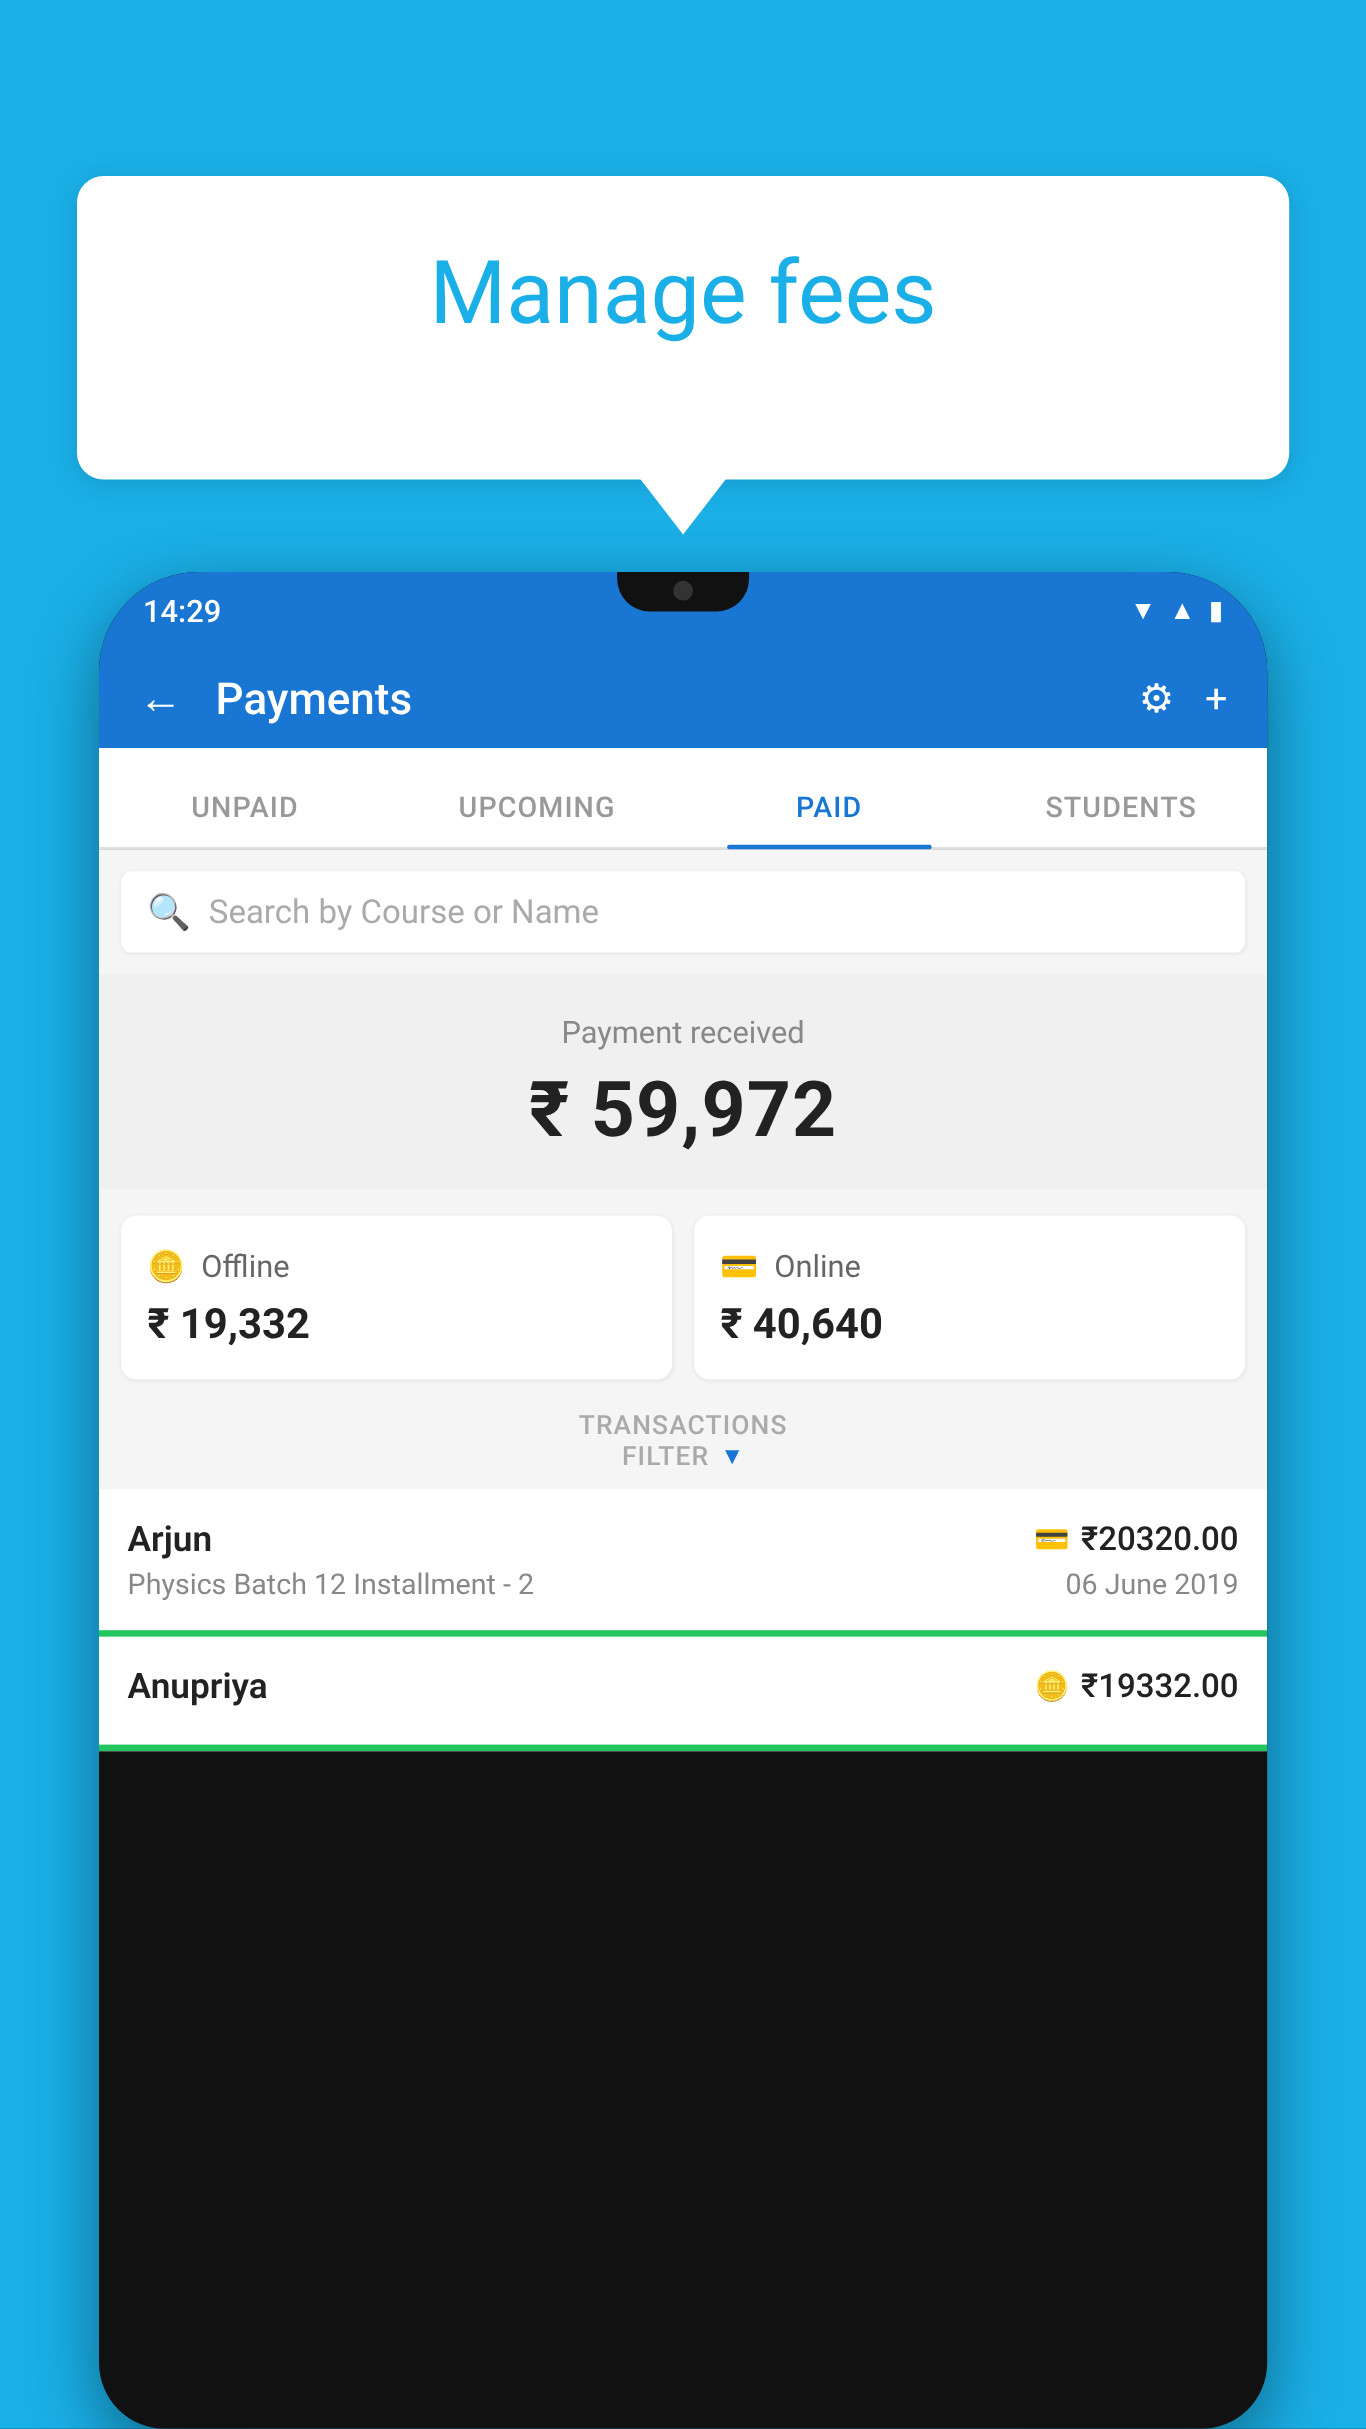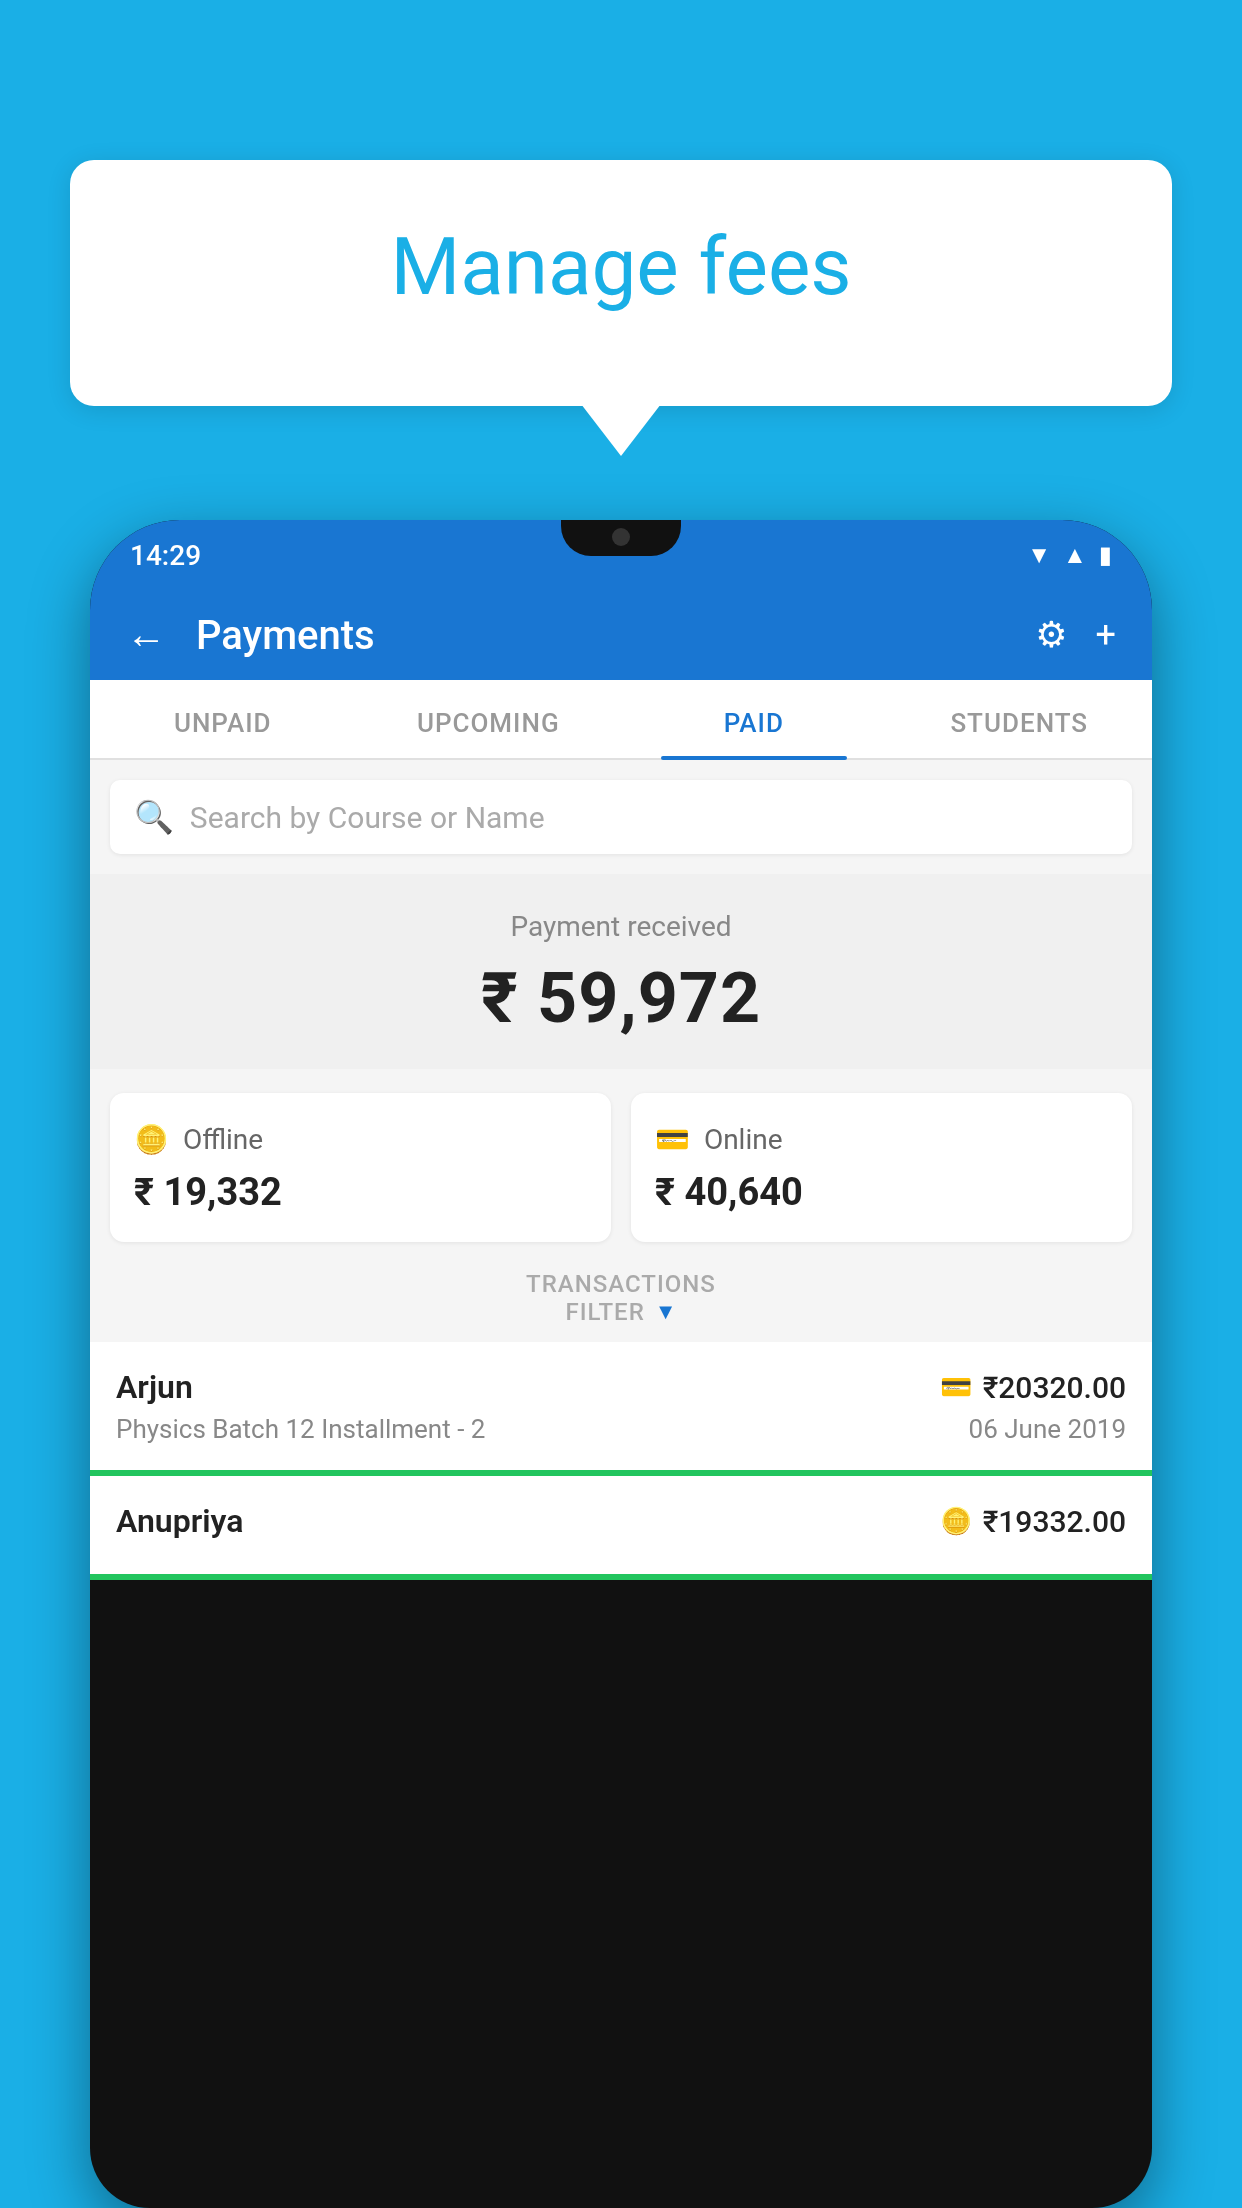--- a/index.html
+++ b/index.html
@@ -14,21 +14,21 @@
     }
 
     
     .speech-bubble {
       position: absolute;
       top: 160px;
       left: 70px;
       right: 70px;
       background: #fff;
       border-radius: 24px;
-      padding: 60px 60px 72px;
+      padding: 60px 60px 102px;
       text-align: center;
       box-shadow: 0 4px 24px rgba(0,0,0,0.12);
     }
     .speech-bubble::after {
       content: '';
       position: absolute;
       bottom: -50px;
       left: 50%;
       transform: translateX(-50%);
       width: 0;
@@ -145,21 +145,21 @@
 
     
     .tabs {
       background: #fff;
       display: flex;
       border-bottom: 2px solid #e0e0e0;
     }
     .tab {
       flex: 1;
       text-align: center;
-      padding: 28px 10px 20px;
+      padding: 40px 10px 20px;
       font-size: 26px;
       font-weight: 500;
       color: #999;
       cursor: pointer;
       letter-spacing: 1px;
       position: relative;
     }
     .tab.active {
       color: #1976D2;
     }

